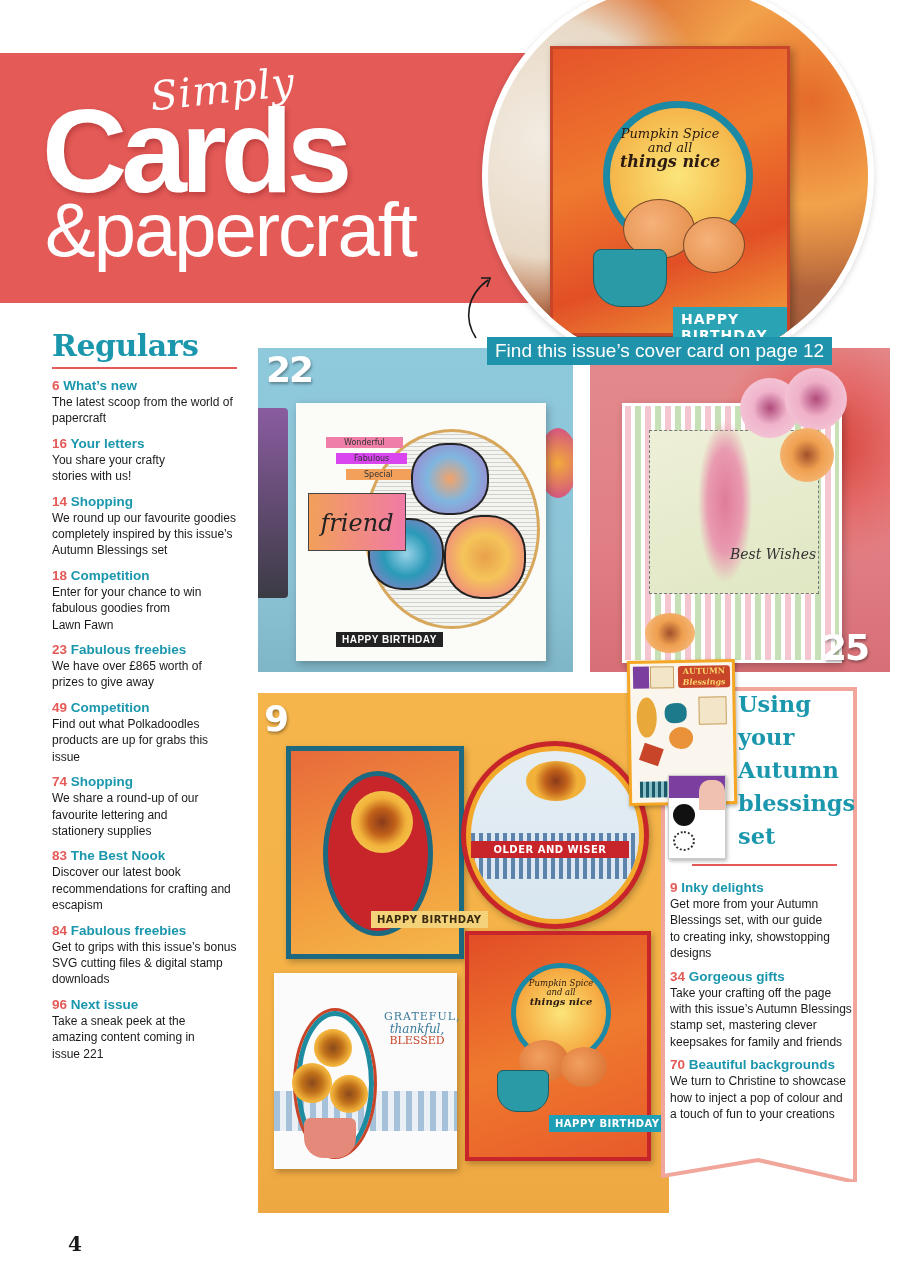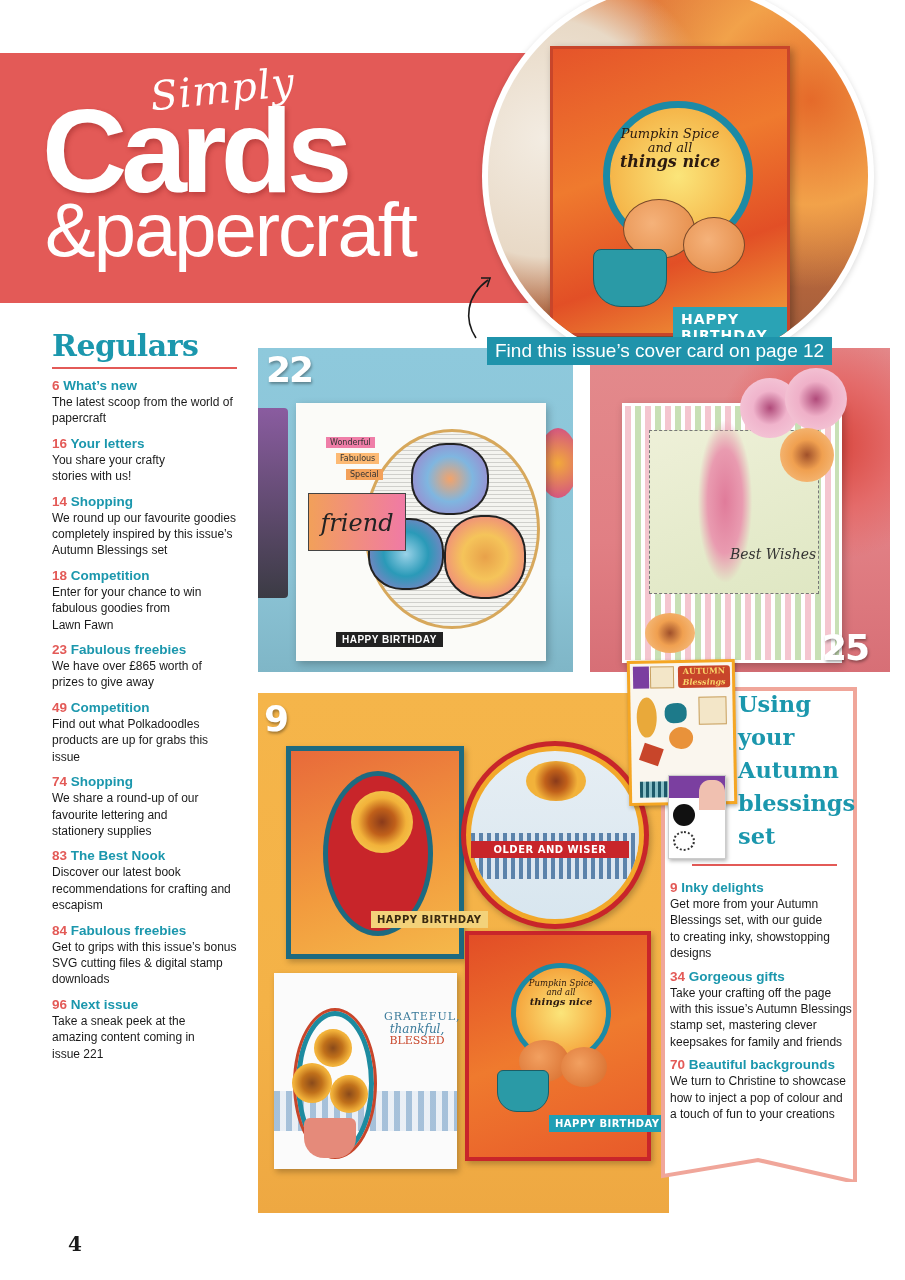--- a/index.html
+++ b/index.html
@@ -46,21 +46,21 @@
   .photo-25 { left: 590px; top: 348px; width: 300px; height: 324px; background: radial-gradient(circle at 80% 30%, #d8453c 0%, #e46b6a 20%, transparent 35%), linear-gradient(180deg, #e38a8c, #e17f84 60%, #d76f76); }
   .photo-9 { left: 258px; top: 693px; width: 411px; height: 520px; background: linear-gradient(180deg, #f5b54a, #f4b247 60%, #eea842); }
 
   .photo-num { position: absolute; font-family: "DejaVu Sans", sans-serif; font-weight: 900; font-size: 36px; color: #ffffff; line-height: 1; letter-spacing: -2px; text-shadow: 1px 2px 3px rgba(0,0,0,0.35); }
 
   
   .c22-card { position: absolute; left: 38px; top: 55px; width: 250px; height: 258px; background: #fbfbf8; box-shadow: 2px 3px 8px rgba(0,0,0,0.25); }
   .c22-circle { position: absolute; left: 68px; top: 26px; width: 176px; height: 200px; border-radius: 50%; border: 3px solid #d7a85c; background: repeating-linear-gradient(0deg, #f4f4f0 0 3px, #cfcfcb 3px 4px); }
   .c22-flower { position: absolute; border-radius: 45%; border: 2px solid #222; }
   .c22-friend { position: absolute; left: 12px; top: 90px; width: 98px; height: 58px; background: linear-gradient(90deg, #f2a05a, #f07aa5); border: 1px solid #444; font-family: "DejaVu Serif", serif; font-style: italic; font-size: 24px; text-align: center; line-height: 58px; color: #222; }
-  .c22-tag { position: absolute; font-family: "DejaVu Sans", sans-serif; font-size: 8px; padding: 1px 4px; color: #333; }
+  .c22-tag { position: absolute; font-family: "DejaVu Sans", sans-serif; font-size: 8px; padding: 1px 18px; color: #333; }
   .c22-hb { position: absolute; left: 40px; top: 229px; background: #222; color: #fff; font-size: 10px; padding: 2px 6px; letter-spacing: 0.5px; font-weight: bold; }
 
   
   .c25-card { position: absolute; left: 32px; top: 55px; width: 220px; height: 260px; background: repeating-linear-gradient(90deg, #f4c6cf 0 6px, #ffffff 6px 10px, #c8e0b5 10px 16px, #ffffff 16px 20px); border: 3px solid #ffffff; box-shadow: 2px 3px 8px rgba(0,0,0,0.25); }
   .c25-panel { position: absolute; left: 24px; top: 24px; width: 170px; height: 164px; background: linear-gradient(160deg, #eef0d8, #dfe7c3); border: 1px dashed #777; }
   .c25-fairy { position: absolute; left: 65px; top: 10px; width: 70px; height: 190px; background: radial-gradient(ellipse at 50% 45%, #e07b9a 0%, #e99bb0 35%, transparent 55%); }
   .c25-best { position: absolute; left: 105px; top: 140px; font-family: "DejaVu Serif", serif; font-style: italic; font-size: 14px; color: #333; }
   .c25-flower { position: absolute; border-radius: 50%; }
 
   
@@ -166,21 +166,21 @@
 
 <div class="photo photo-22">
   <div style="position:absolute;left:-10px;top:60px;width:40px;height:190px;background:linear-gradient(180deg,#8a5ca0,#3b3b44);border-radius:4px;"></div>
   <div style="position:absolute;left:280px;top:80px;width:40px;height:70px;border-radius:50%;background:radial-gradient(circle,#f2a93b,#d04a8a);"></div>
   <div class="c22-card">
     <div class="c22-circle"></div>
     <div class="c22-flower" style="left:115px;top:40px;width:78px;height:72px;background:radial-gradient(circle,#f3a36a,#7fb6e0 45%,#a678c8);"></div>
     <div class="c22-flower" style="left:72px;top:115px;width:76px;height:72px;background:radial-gradient(circle,#9ad2e8,#2a9ab8 45%,#a678c8);"></div>
     <div class="c22-flower" style="left:148px;top:112px;width:82px;height:84px;background:radial-gradient(circle,#e8a14a,#f5c45a 40%,#ec6e8e);"></div>
     <div class="c22-tag" style="left:30px;top:34px;background:#ef7ea8;">Wonderful</div>
-    <div class="c22-tag" style="left:40px;top:50px;background:#fdba74;">Fabulous</div>
+    <div class="c22-tag" style="left:40px;top:50px;background:#d946ef;">Fabulous</div>
     <div class="c22-tag" style="left:50px;top:66px;background:#f3a15a;">Special</div>
     <div class="c22-friend">friend</div>
     <div class="c22-hb">HAPPY BIRTHDAY</div>
   </div>
   <div class="photo-num" style="left:8px;top:4px;">22</div>
 </div>
 
 <div class="photo photo-25">
   <div class="c25-card">
     <div class="c25-panel"></div>

